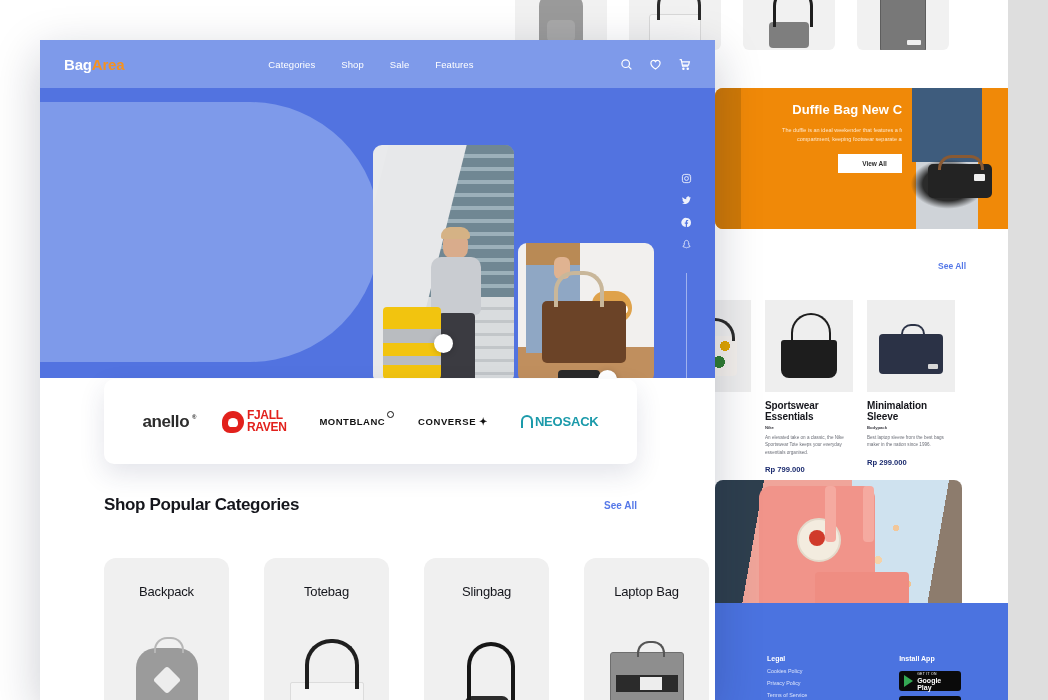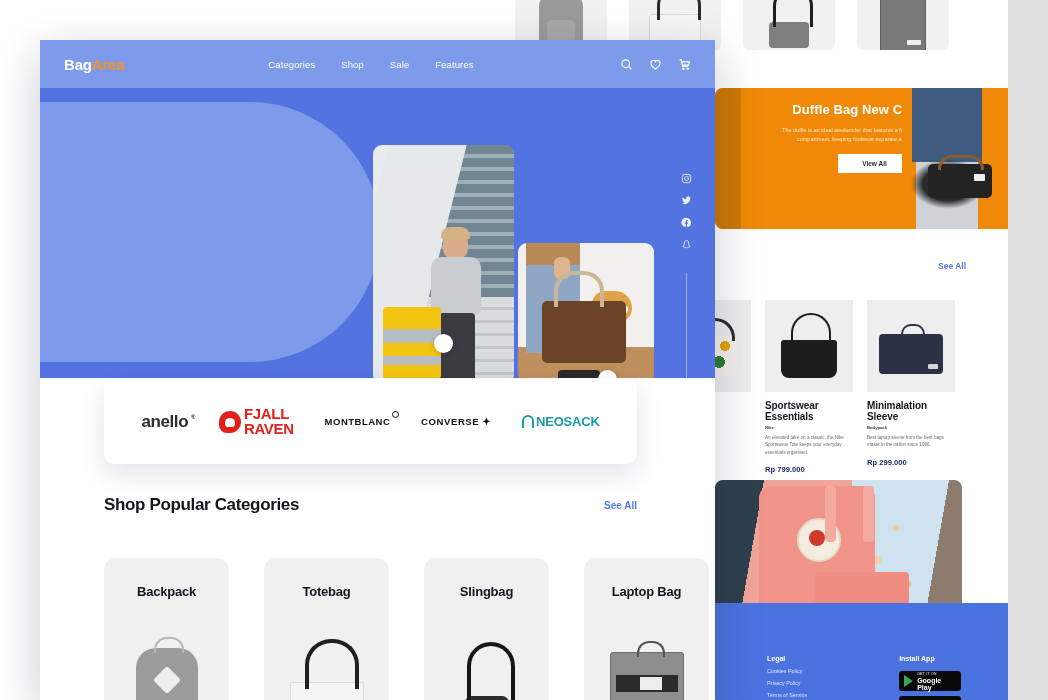--- a/index.html
+++ b/index.html
@@ -275,42 +275,42 @@
     box-shadow:0 10px 26px rgba(40,50,90,.13);
     display:flex; align-items:center; justify-content:space-around; padding:0 22px;
     z-index:5;
   }
   .brand { display:flex; align-items:center; justify-content:center; }
   .b-anello { font-size:17px; color:#2d2d2d; letter-spacing:-.4px; position:relative;font-weight:bold; }
   .b-anello sup { font-size:6px; position:absolute; top:2px; right:-7px; }
   .b-fjall { display:flex; align-items:center; gap:3px; }
   .fox { width:22px; height:22px; background:#e2211c; border-radius:50% 50% 50% 8px; position:relative; }
   .fox:after { content:""; position:absolute; left:6px; top:7px; width:10px; height:9px; background:#fff; border-radius:50% 50% 40% 40%; }
-  .b-fjall-t { color:#e2211c; font-size:15px; font-weight:700; line-height:.94; letter-spacing:-.3px; }
+  .b-fjall-t { color:#e2211c; font-size:12px; font-weight:700; line-height:.94; letter-spacing:-.3px; }
   .b-montblanc { font-size:9.5px; font-weight:700; color:#111; letter-spacing:.5px; position:relative; }
   .b-montblanc .mbstar { position:absolute; right:-9px; top:-5px; width:7px; height:7px; border:1.4px solid #111; border-radius:50%; }
   .b-converse { font-size:9.5px; font-weight:700; color:#111; letter-spacing:.6px; display:flex; align-items:center; gap:3px; }
   .cvarrow { font-size:10px; }
   .b-neosack { display:flex; align-items:center; gap:2px; }
   .nsmark { width:12px; height:13px; border:2.2px solid #1b9aaa; border-bottom:none; border-radius:7px 7px 0 0; }
   .b-neosack-t { color:#1b9aaa; font-size:13px; font-weight:700; letter-spacing:-.2px; }
 
   
   .cats-head {
     position:absolute; left:64px; top:455px; width:533px;
     display:flex; align-items:center; justify-content:space-between;
   }
   .cats-title { font-size:17px; font-weight:700; color:#15161c; letter-spacing:-.35px; }
   .cats-seeall { font-size:10px; color:#5578e8; font-weight:600; cursor:pointer; }
   .cats-grid { position:absolute; left:64px; top:518px; display:flex; gap:35px; }
   .cat-card {
     width:125px; height:160px; background:#f0f0f0; border-radius:12px;
     position:relative; overflow:hidden;
   }
-  .cat-label { position:absolute; left:0; right:0; top:26px; text-align:center; font-size:13px; font-weight:700; color:#15161c; letter-spacing:-.2px; }
+  .cat-label { position:absolute; left:0; right:0; top:26px; text-align:center; font-size:13px; font-weight:400; color:#15161c; letter-spacing:-.2px; }
   .cat-art { position:absolute; left:50%; transform:translateX(-50%); bottom:-26px; }
 
   .c-backpack { width:62px; height:96px; background:#9b9b9b; border-radius:20px 20px 9px 9px; }
   .c-backpack:before { content:""; position:absolute; left:18px; top:-11px; width:26px; height:14px; border:2.4px solid #b6b6b6; border-bottom:none; border-radius:13px 13px 0 0; }
   .c-backpack .diam { position:absolute; left:21px; top:22px; width:20px; height:20px; background:#ededed; transform:rotate(45deg); border-radius:3px; }
 
   .c-tote { width:74px; height:62px; background:#f4f4f4; border:1px solid #dcdcdc; border-radius:2px; }
   .c-tote:before { content:""; position:absolute; left:14px; top:-44px; width:46px; height:46px; border:4px solid #1f1f1f; border-bottom:none; border-radius:26px 26px 0 0; }
 
   .c-sling { width:44px; height:48px; background:#2c2c2c; border-radius:7px; }

